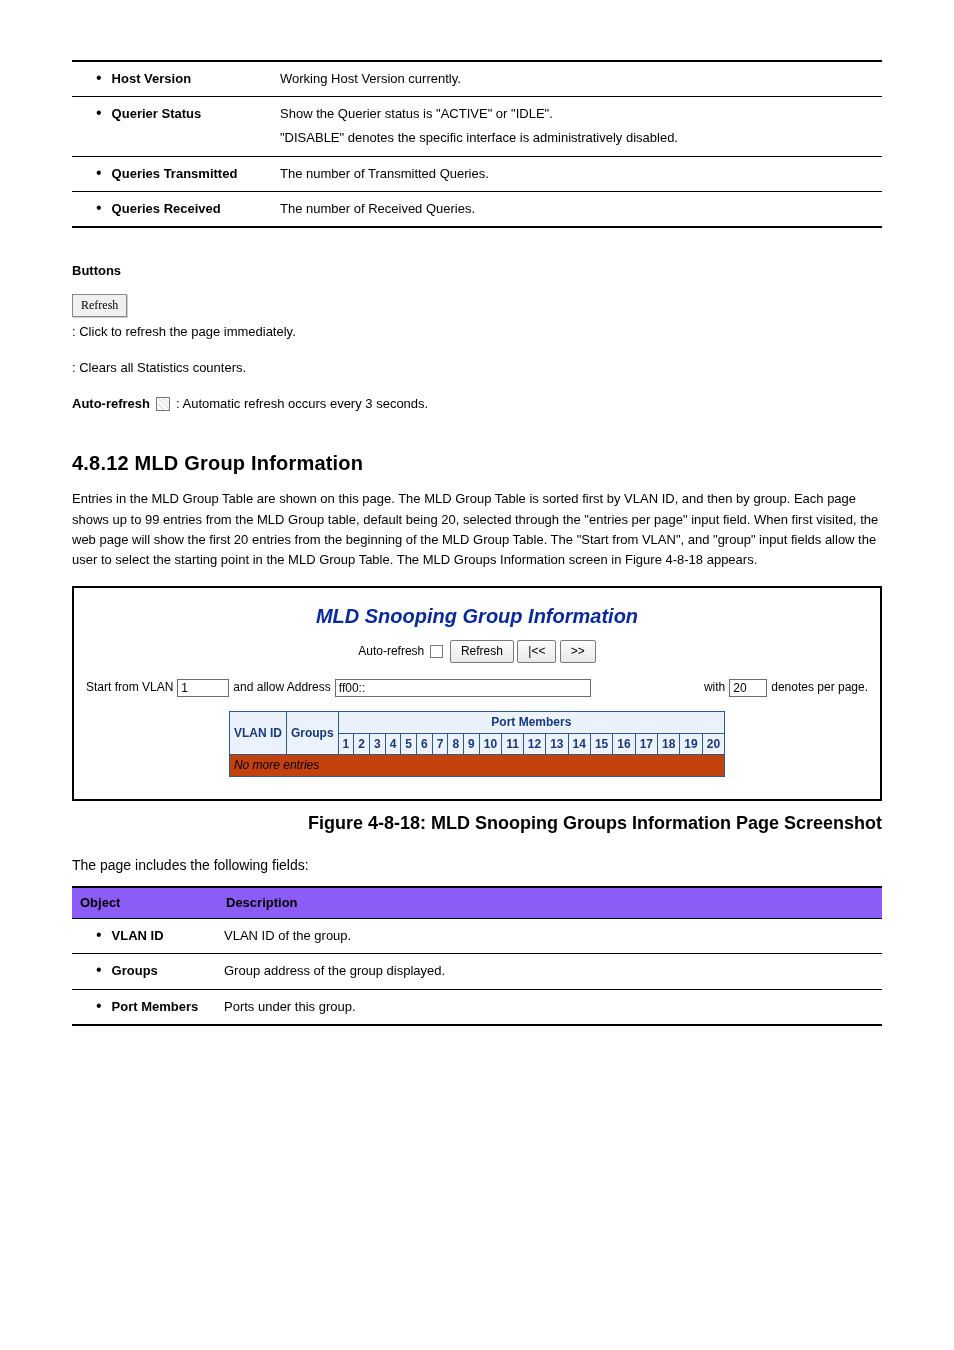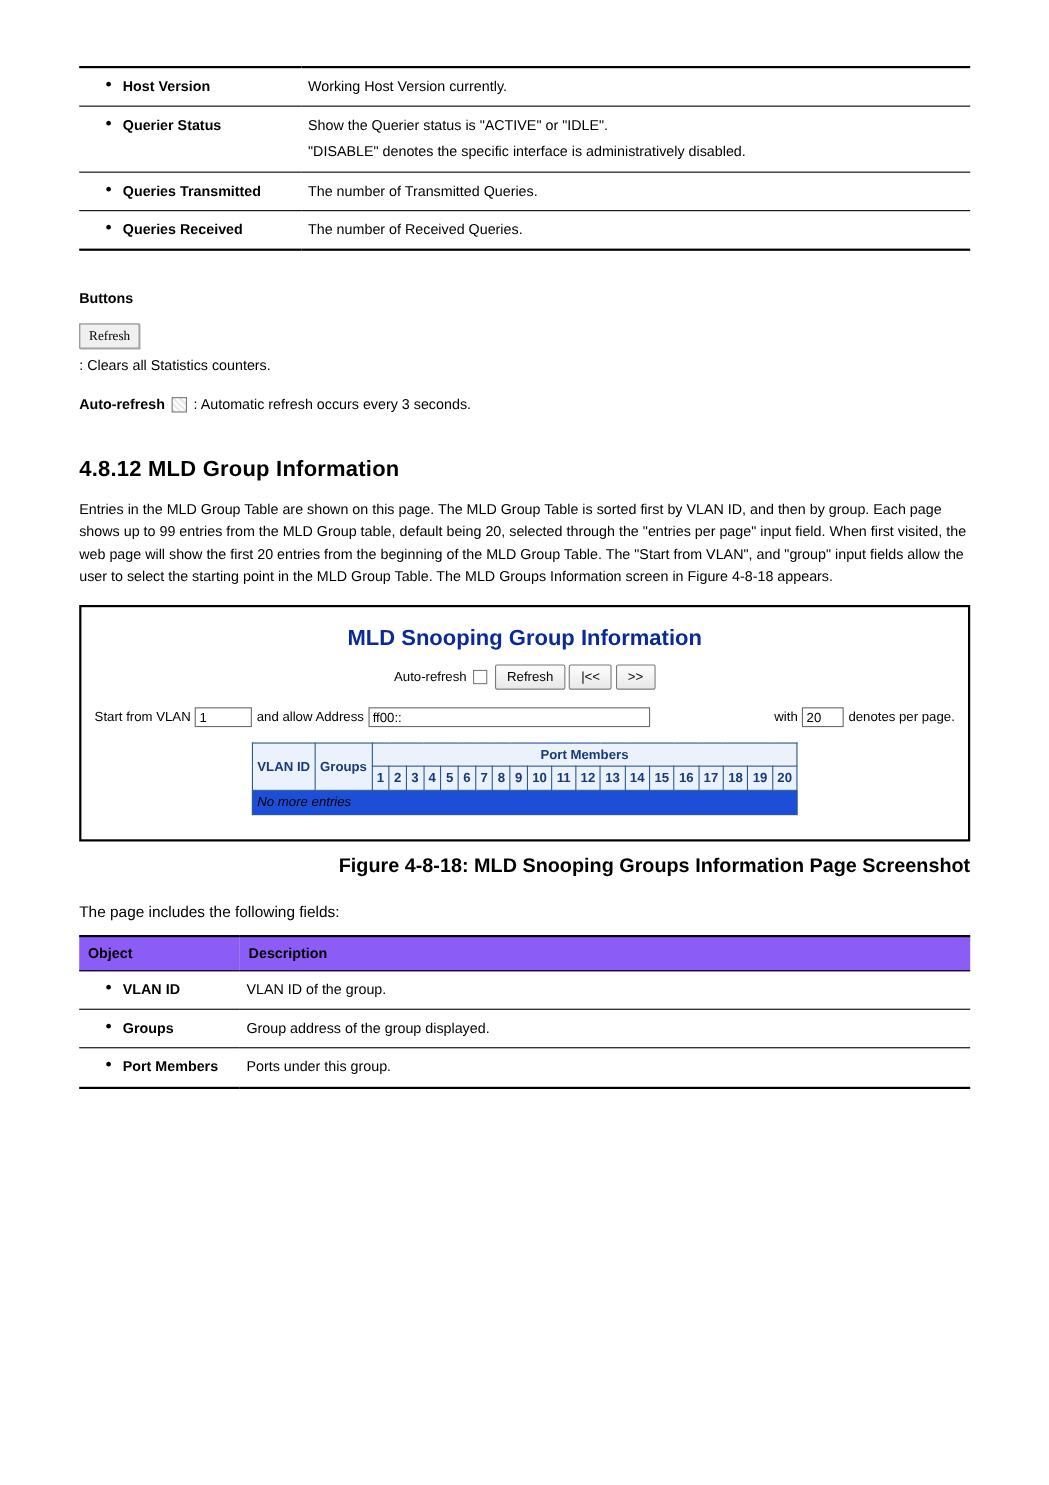--- a/index.html
+++ b/index.html
@@ -69,20 +69,21 @@
     border: 2px solid #000;
     margin-top: 16px;
     padding: 10px 12px 22px 12px;
   }
   .panel-title {
     text-align: center;
     color: #0a2a9a;
     font-weight: bold;
     font-size: 20px;
     padding: 4px 0;
+    font-style: italic;
   }
   .panel-controls {
     text-align: center;
     margin-top: 6px;
     font-size: 12px;
   }
   .ctl-btn {
     display:inline-block;
     border:1px solid #7a7a7a;
     background:linear-gradient(#fdfdfd,#e8e8e8);
@@ -127,21 +128,21 @@
   table.members th, table.members td {
     border:1px solid #2c5a8a;
     padding:2px 4px;
     text-align:center;
     background:#ecf2fb;
     color:#173a7a;
     font-weight:bold;
     white-space:nowrap;
   }
   table.members tr.datarow td {
-    background:#1d4ed8;
+    background:#c2410c;
     color:#000;
     font-weight:normal;
     font-style:italic;
     text-align:left;
   }
   .figure-caption {
     text-align:right;
     margin-top:10px;
     font-weight:bold;
     font-size:18px;
@@ -220,20 +221,21 @@
         <td>The number of Received Queries.</td>
       </tr>
     </tbody>
   </table>
 
   <div class="buttons-section"><span class="bold">Buttons</span></div>
 
   <div style="margin-top:14px">
     <span class="btn-img">Refresh</span>
   </div>
+  <div class="btn-desc">: Click to refresh the page immediately.</div>
 
   <div class="btn-desc">: Clears all Statistics counters.</div>
 
   <div class="auto-line">
     <span class="bold">Auto-refresh</span>
     <span class="auto-box"></span>
     <span>: Automatic refresh occurs every 3 seconds.</span>
   </div>
 
   <div class="section-heading">

